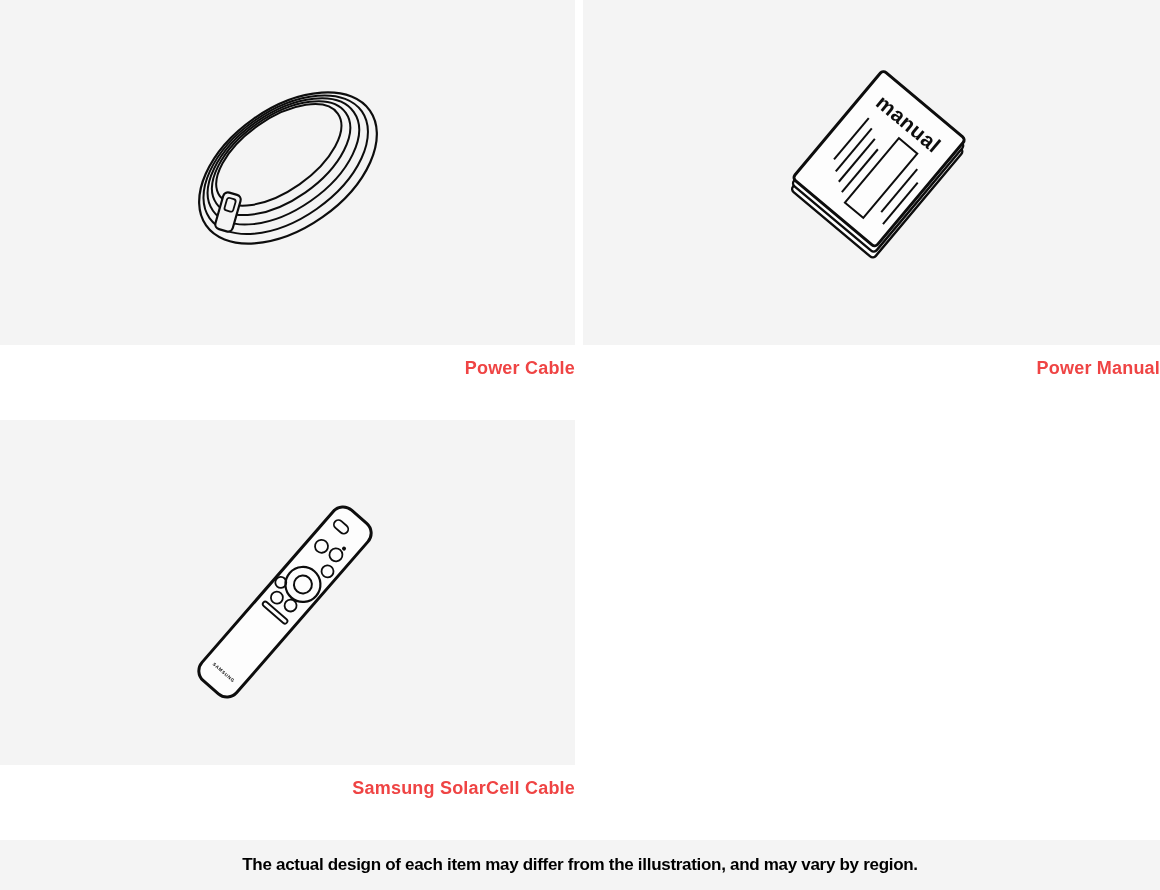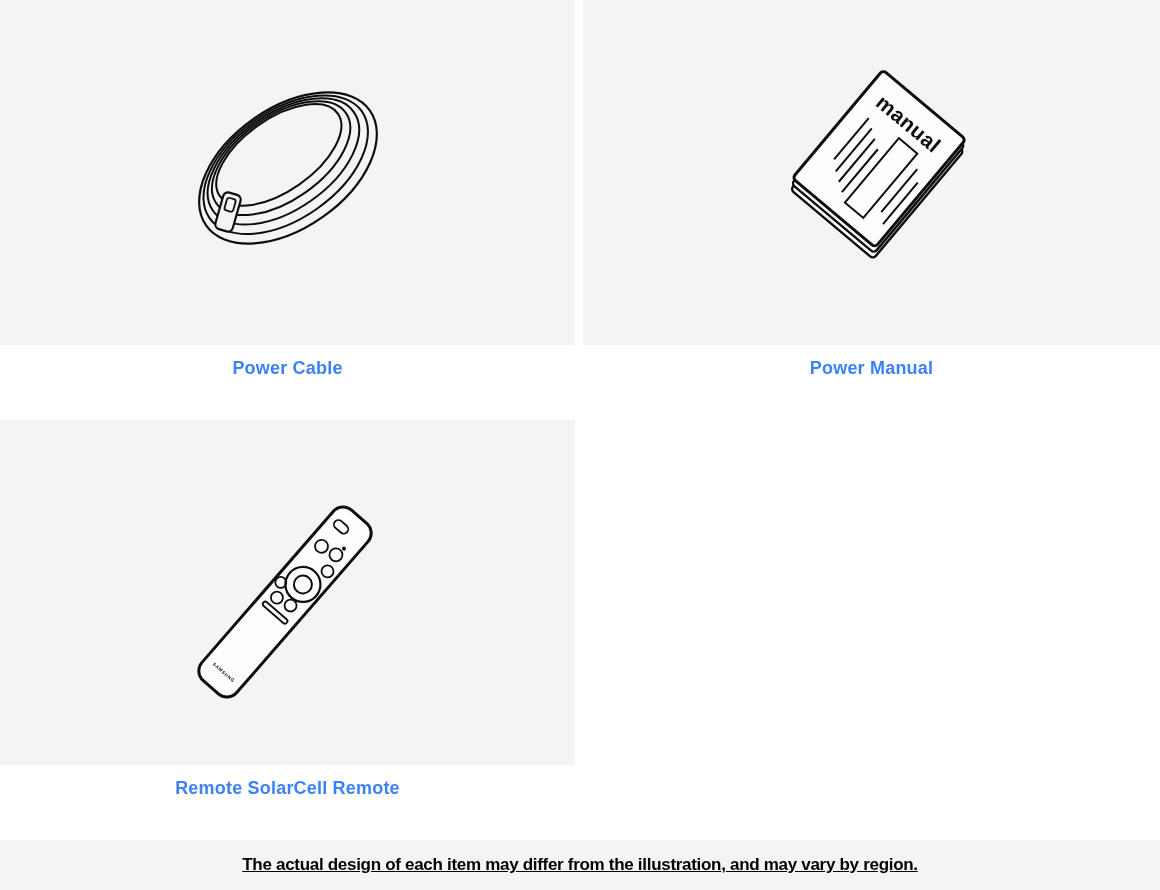--- a/index.html
+++ b/index.html
@@ -20,34 +20,33 @@
     background: #f4f4f4;
     height: 345px;
     position: relative;
     overflow: hidden;
   }
   .panel svg { display: block; }
   .empty-cell { background: #ffffff; height: 345px; }
   .labels-row { height: 75px; }
   .item-label {
     padding-top: 13px;
-    text-align: center;
+    text-align: right;
     font-size: 18px;
     font-weight: 600;
     letter-spacing: 0.2px;
-    color: #3b82f6;
+    color: #ef4444;
   }
   .footnote-strip {
     margin-top: auto;
     height: 50px;
     background: #f4f4f4;
     display: flex;
     align-items: center;
     justify-content: center;
-    text-decoration: underline;
   }
   .footnote-text {
     font-size: 17px;
     font-weight: 600;
     letter-spacing: -0.3px;
     color: #000;
   }
   .illus-line { stroke: #0d0d0d; fill: none; }
   .illus-fill-bg { fill: #f4f4f4; stroke: #0d0d0d; }
   .illus-fill-white { fill: #fdfdfd; stroke: #0d0d0d; }
@@ -128,21 +127,21 @@
           <rect class="illus-line" x="-16" y="12" width="31" height="5" rx="2.5" stroke-width="1.8"></rect>
 
           <text class="illus-text" x="0" y="95" text-anchor="middle" font-size="4.6" font-weight="700" letter-spacing="0.6">SAMSUNG</text>
         </g>
       </svg>
     </section>
     <div class="empty-cell"></div>
   </div>
 
   <div class="grid-row labels-row">
-    <div class="item-label">Remote SolarCell Remote</div>
+    <div class="item-label">Samsung SolarCell Cable</div>
     <div></div>
   </div>
 
   <div class="footnote-strip">
     <span class="footnote-text">The actual design of each item may differ from the illustration, and may vary by region.</span>
   </div>
 
 </div>
 
 </body></html>

